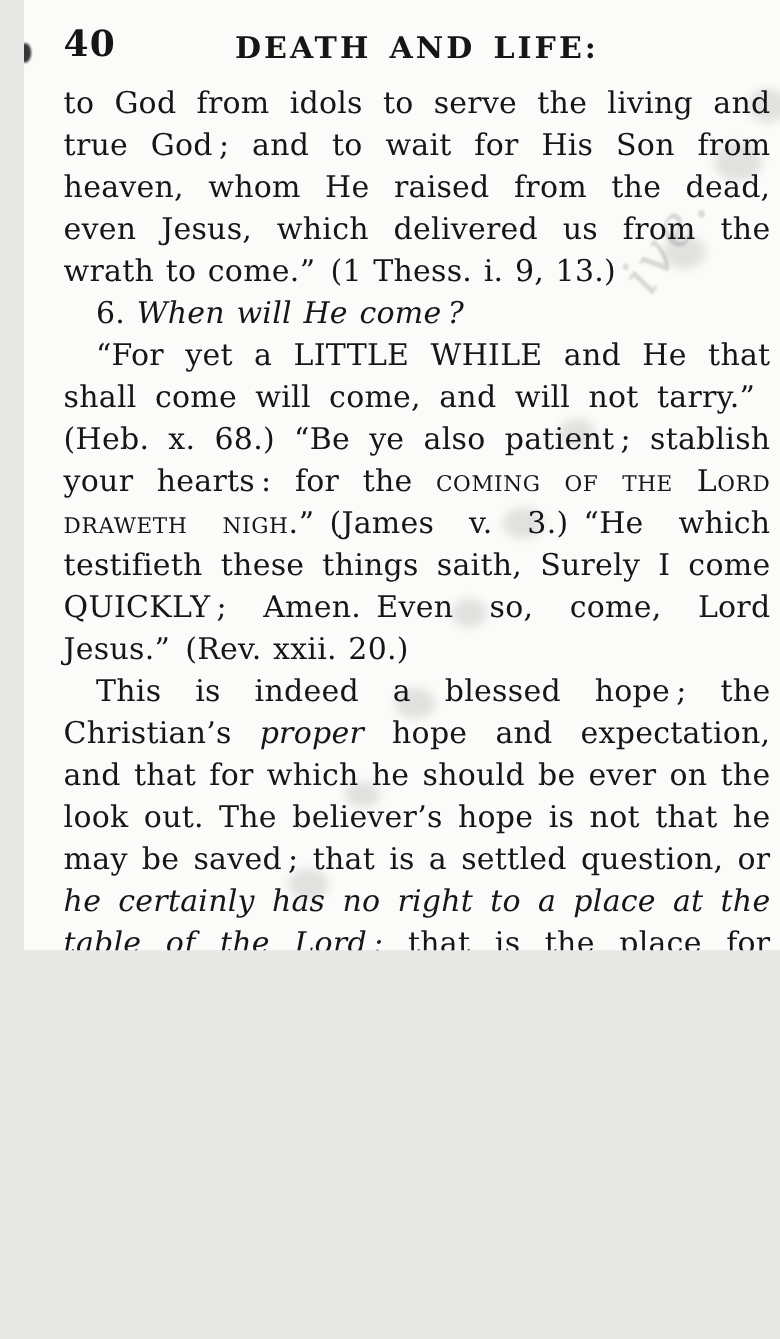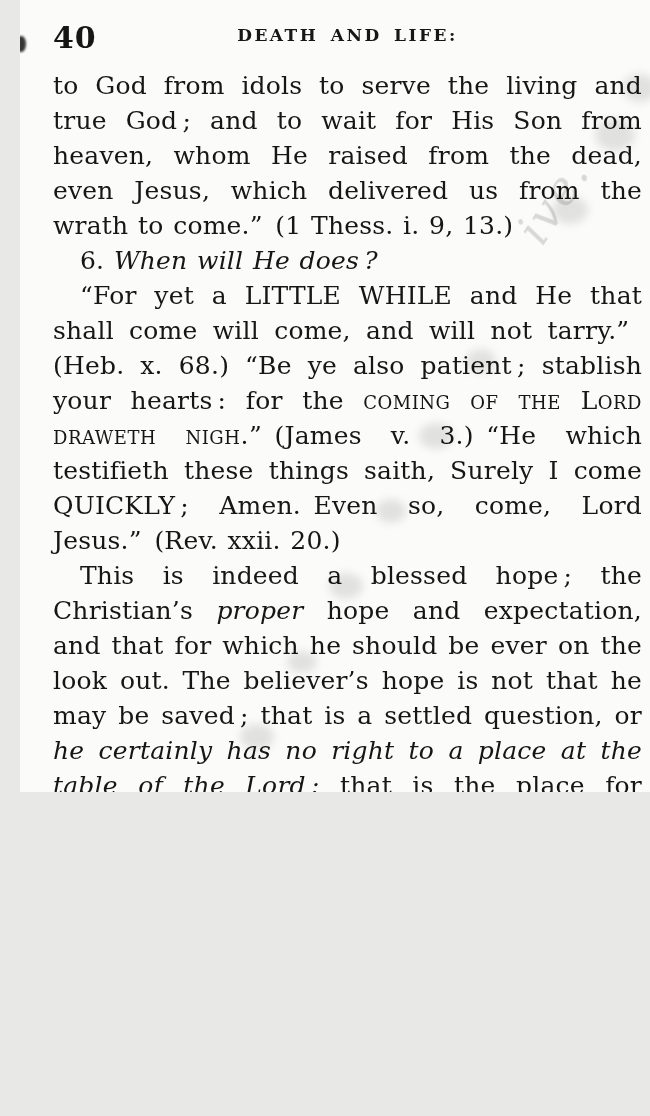--- a/index.html
+++ b/index.html
@@ -24,21 +24,21 @@
   .page-number {
     position: absolute;
     left: 0;
     top: 2px;
     font-size: 30px;
     font-weight: bold;
     letter-spacing: 1px;
   }
   .header-title {
     text-align: center;
-    font-size: 17px;
+    font-size: 25px;
     font-weight: bold;
     letter-spacing: 2.5px;
     padding-top: 7px;
     word-spacing: 4px;
   }
   .body-text {
     position: absolute;
     top: 68px;
     left: 33px;
     width: 589px;
@@ -92,21 +92,21 @@
 
   <div class="edge-artifact"></div>
 
   <div class="running-header">
     <span class="page-number">40</span>
     <div class="header-title">DEATH AND LIFE:</div>
   </div>
 
   <div class="body-text">
       <p><span>to God from idols to serve the living and true God ; and to wait for His Son from heaven, whom He raised from the dead, even Jesus, which delivered us from the wrath to come.” (1 Thess. i. 9, 13.)</span></p>
-      <p class="indent"><span>6. </span><span class="italic">When will He does ?</span></p>
+      <p class="indent"><span>6. </span><span class="italic">When will He come ?</span></p>
       <p class="indent"><span>“For yet a LITTLE WHILE and He that shall come will come, and will not tarry.” (Heb. x. 68.) “Be ye also patient ; stablish your hearts : for the </span><span class="smallcaps">coming of the Lord draweth nigh.</span><span>” (James v. 3.) “He which testifieth these things saith, Surely I come QUICKLY ; Amen. Even so, come, Lord Jesus.” (Rev. xxii. 20.)</span></p>
       <p class="indent"><span>This is indeed a blessed hope ; the Christian’s </span><span class="italic">proper</span><span> hope and expectation, and that for which he should be ever on the look out. The believer’s hope is not that he may be saved ; that is a settled question, or </span><span class="italic">he certainly has no right to a place at the table of the Lord :</span><span> that is the place for praise and thanksgiving for the blood of Jesus which has put away sin, of which sacrifice the bread and wine are memorials. Surely it is nonsense for an unbeliever or doubting Christian to come to the Lord’s table, when they do not know whether their sins are forgiven ; for how can such give thanks for that which they do not possess. Hence, then, the believer in Jesus does not hope for salvation ; but that the Lord Jesus will return to take his Church away to be for ever with Himself.</span></p>
     </div>
 
   <div class="watermark-fragment">ive.</div>
 
 <div class="wm-blob" style="left: 47px; top: 1030px; width: 26px; height: 20px;"></div>
     <div class="wm-blob" style="left: 64px; top: 988px; width: 32px; height: 24px;"></div>
     <div class="wm-blob" style="left: 93px; top: 942px; width: 30px; height: 22px;"></div>
     <div class="wm-blob" style="left: 130px; top: 874px; width: 34px; height: 26px;"></div>

